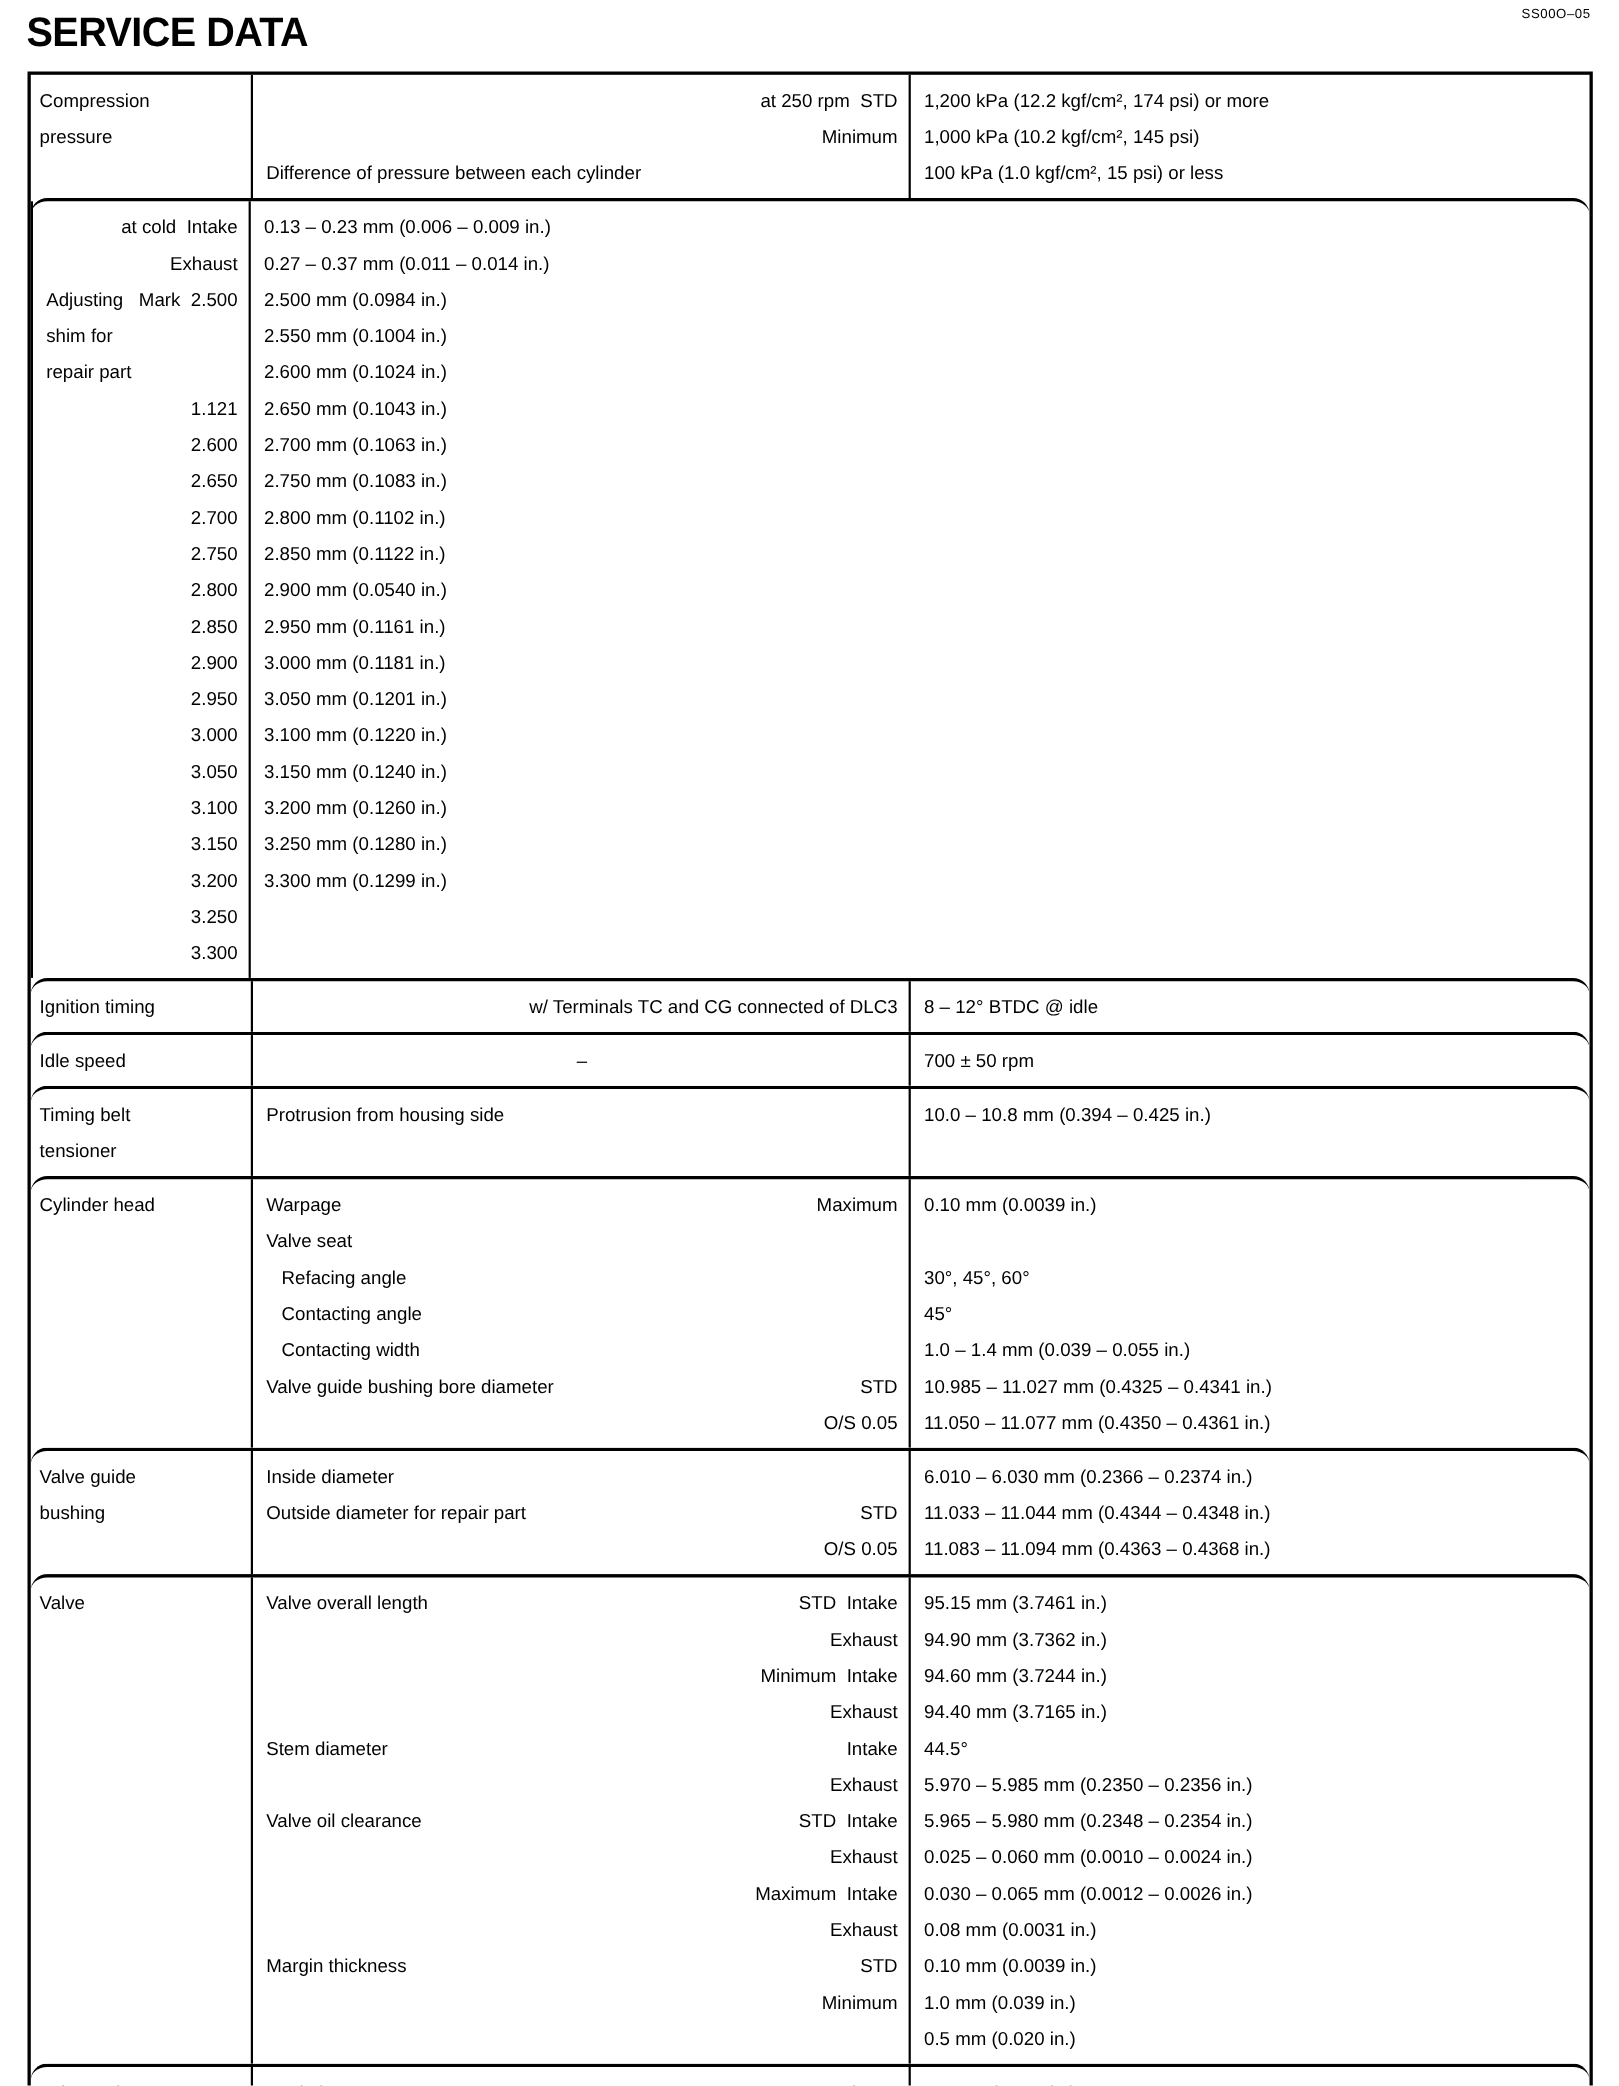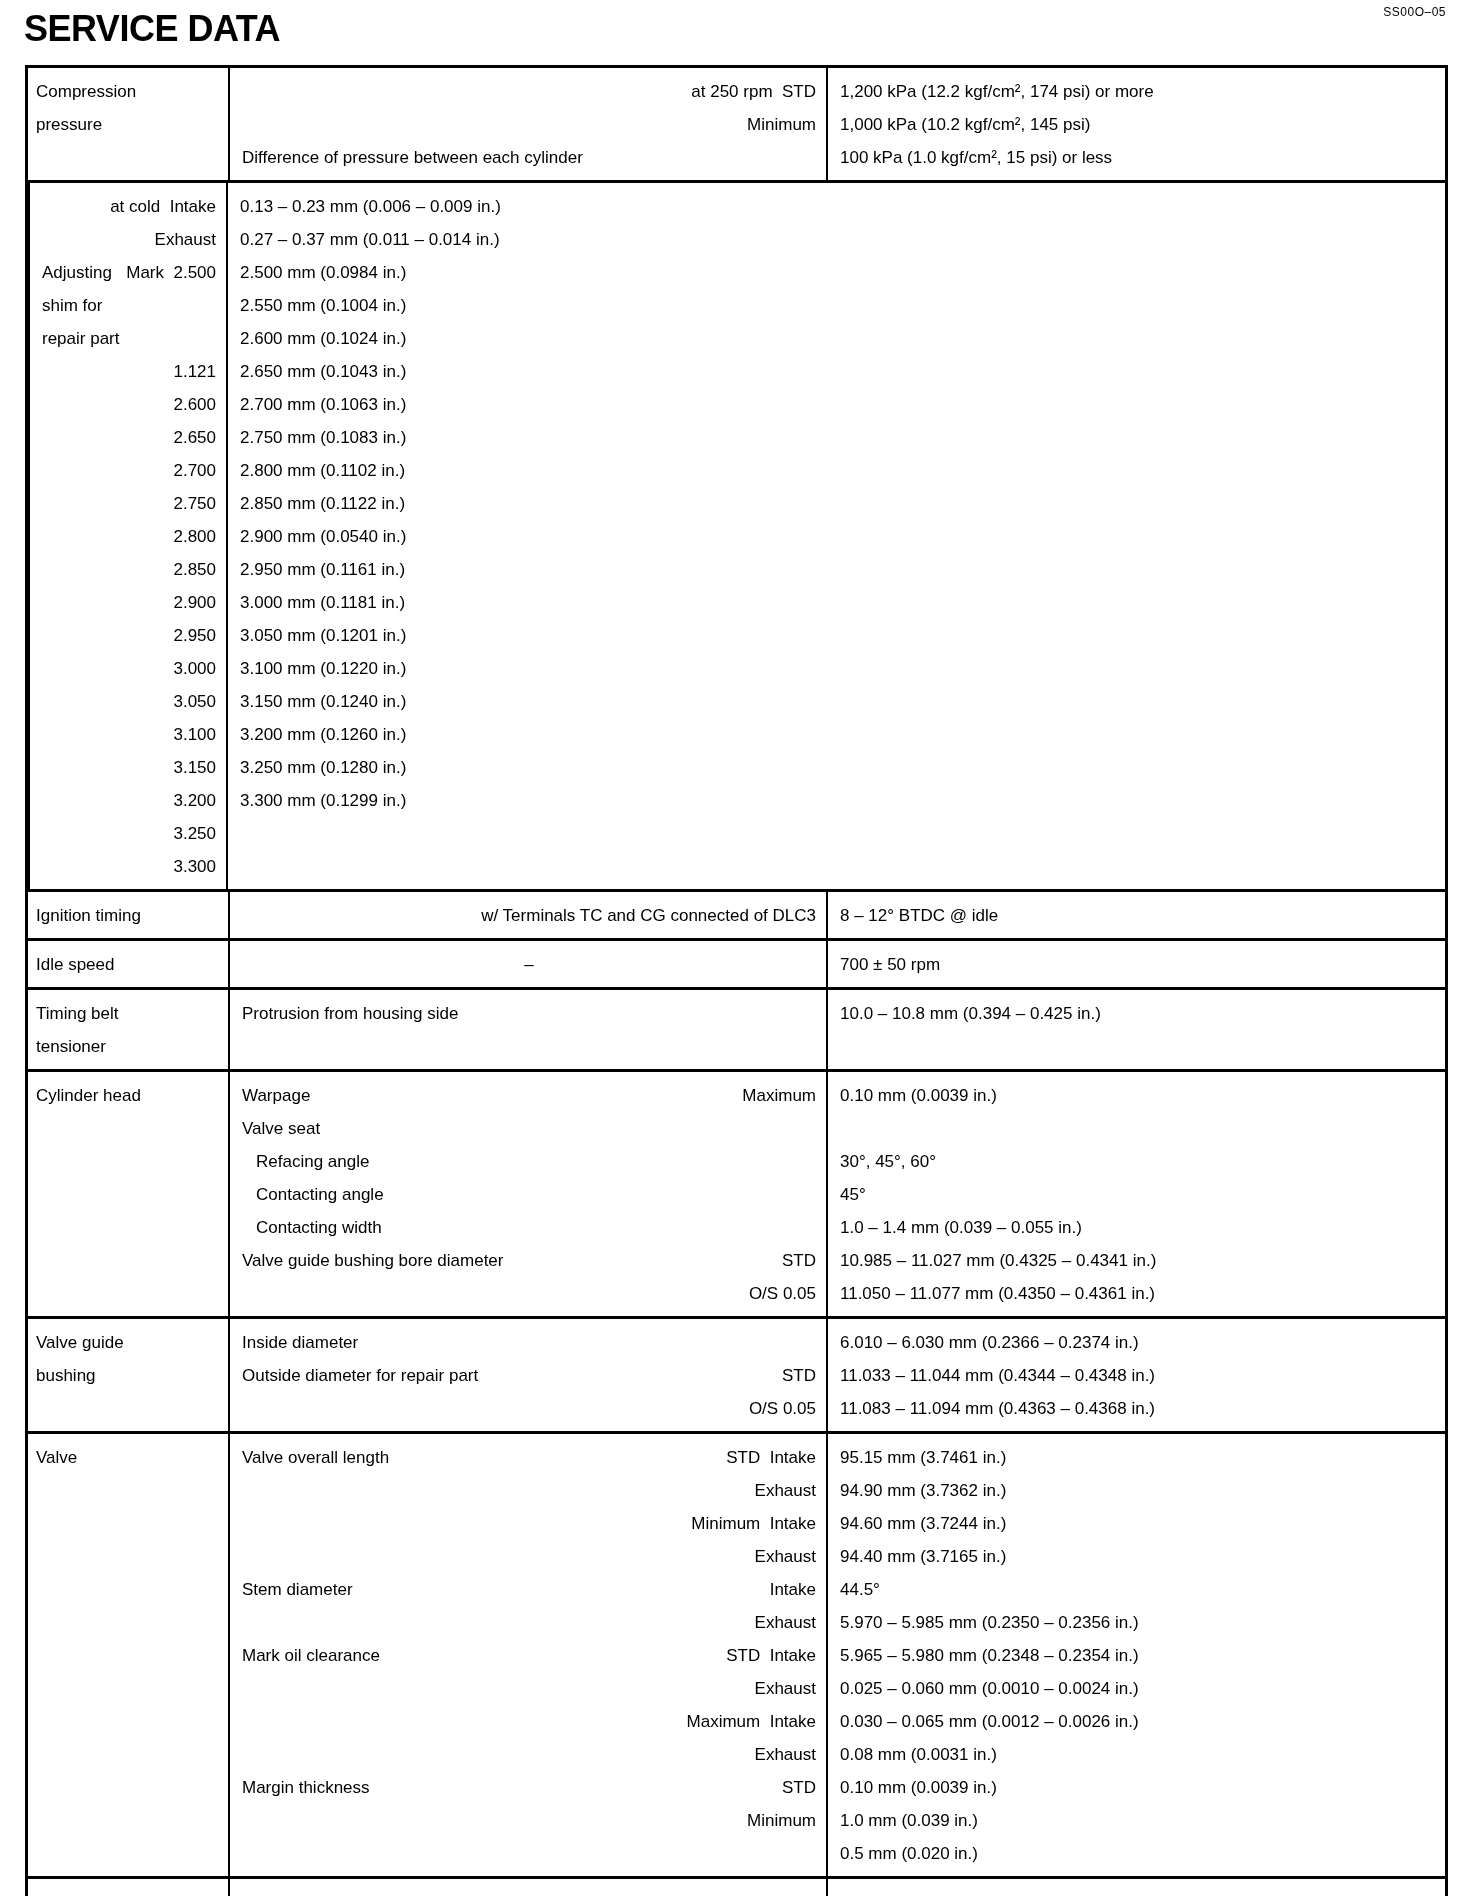--- a/index.html
+++ b/index.html
@@ -36,20 +36,21 @@
   }
   .spec-table {
     width: 1423px;
     box-sizing: border-box;
     border: 3px solid #000;
   }
   .section {
     display: grid;
     grid-template-columns: 200px 600px 1fr;
     border-top: 3px solid #000;
+    border-radius: 15px;
   }
   .section:first-child {
     border-top: none;
   }
   .cell {
     font-size: 17px;
     line-height: 33px;
     padding: 7px 8px 6px 8px;
     box-sizing: border-box;
   }
@@ -300,21 +301,21 @@
             <span class="qual">Exhaust</span>
           </div>
           <div class="line">
             <span class="lbl">Stem diameter</span>
             <span class="qual">Intake</span>
           </div>
           <div class="line">
             <span class="qual">Exhaust</span>
           </div>
           <div class="line">
-            <span class="lbl">Mark oil clearance</span>
+            <span class="lbl">Valve oil clearance</span>
             <span class="qual">STD  Intake</span>
           </div>
           <div class="line">
             <span class="qual">Exhaust</span>
           </div>
           <div class="line">
             <span class="qual">Maximum  Intake</span>
           </div>
           <div class="line">
             <span class="qual">Exhaust</span>

